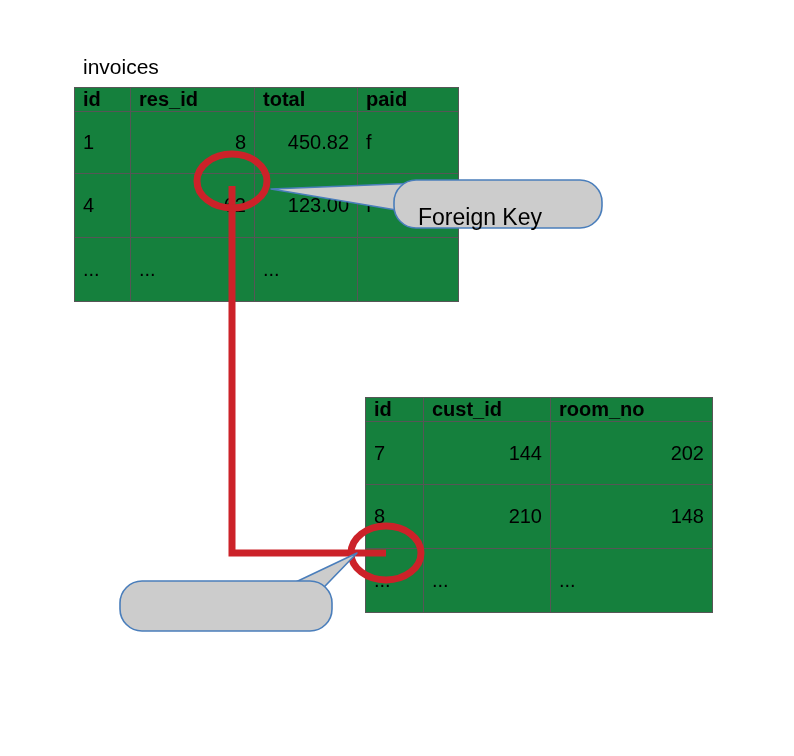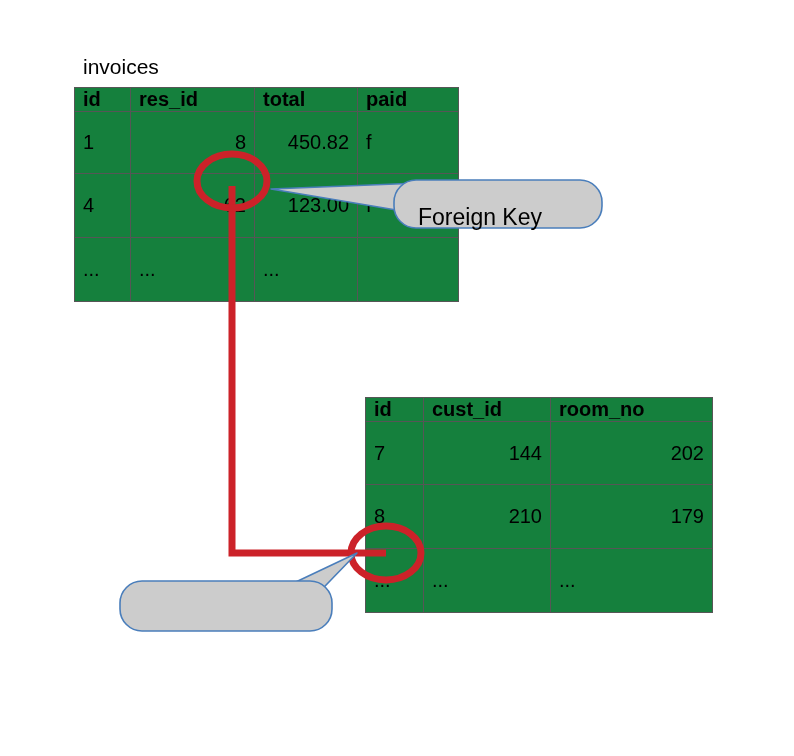--- a/index.html
+++ b/index.html
@@ -130,21 +130,21 @@
         <td class="hdr al-left">room_no</td>
       </tr>
       <tr style="height:63px">
         <td class="al-left">7</td>
         <td class="al-right">144</td>
         <td class="al-center">202</td>
       </tr>
       <tr style="height:64px">
         <td class="al-left">8</td>
         <td class="al-right">210</td>
-        <td class="al-center">179</td>
+        <td class="al-center">148</td>
       </tr>
       <tr style="height:64px">
         <td class="al-left">...</td>
         <td class="al-left">...</td>
         <td class="al-left">...</td>
       </tr>
     </tbody>
   </table>
 
   <svg id="overlay" viewBox="0 0 794 756">

